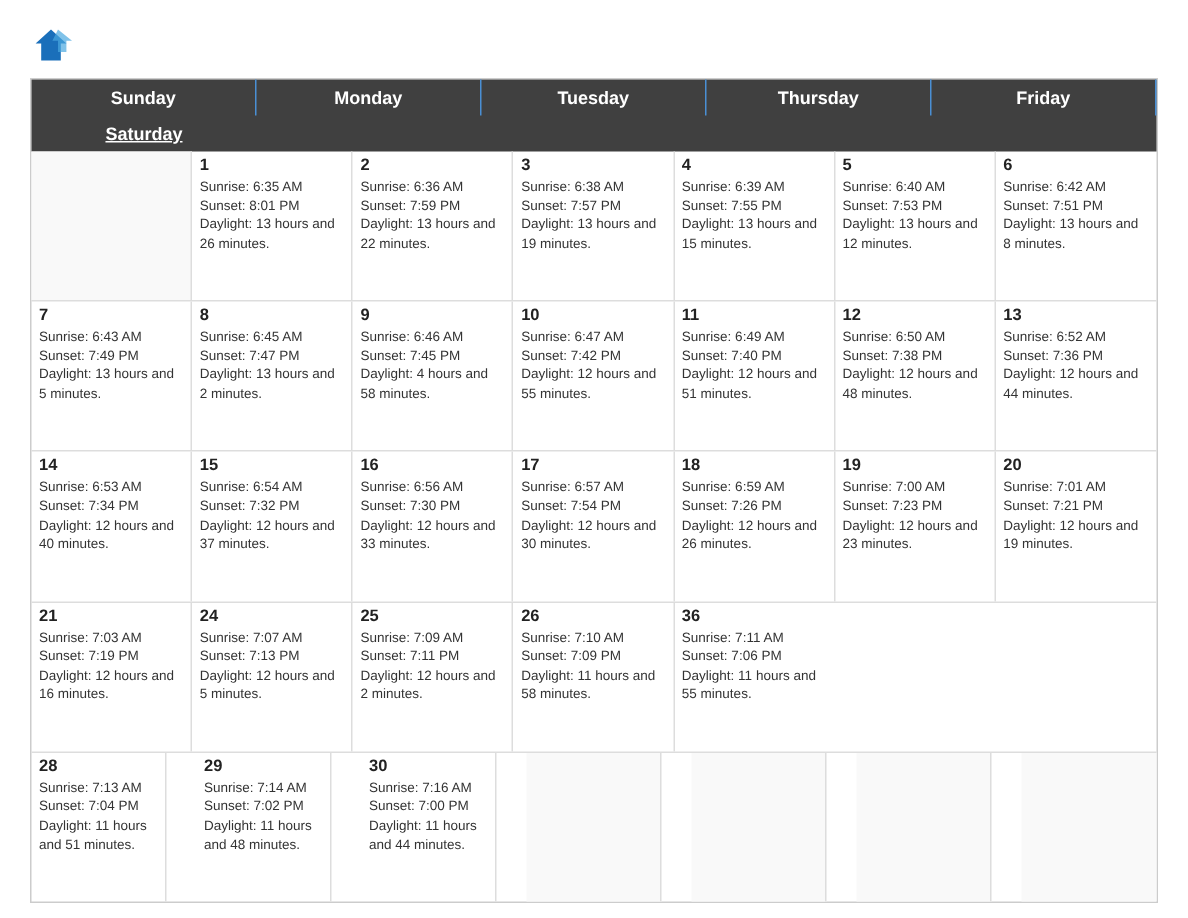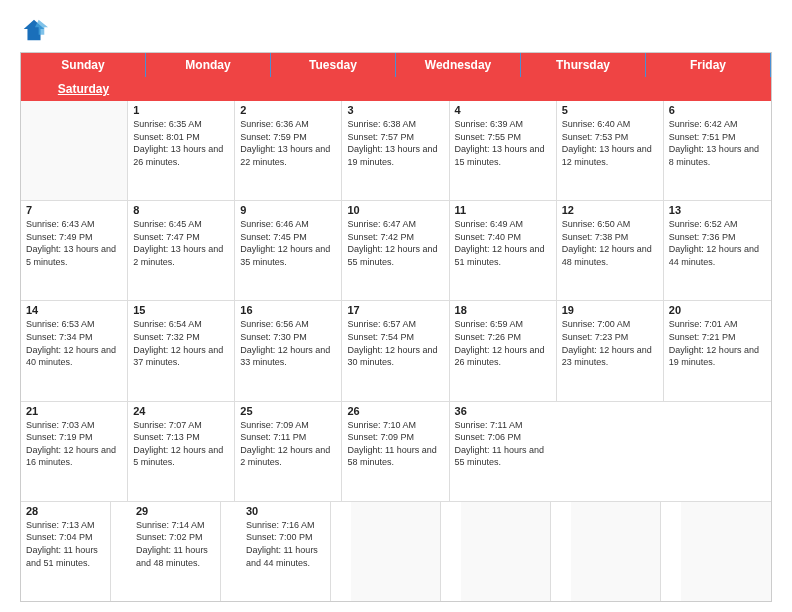--- a/index.html
+++ b/index.html
@@ -62,22 +62,22 @@
       margin-top: 2px;
     }
     .calendar {
       flex: 1;
       display: flex;
       flex-direction: column;
       border: 1px solid #ccc;
     }
     .cal-header {
       display: grid;
-      grid-template-columns: repeat(6, 1fr);
-      background: #ef4444;
+      grid-template-columns: repeat(5, 1fr);
+      background: #404040;
     }
     .cal-header-cell {
       color: #fff;
       font-size: 12px;
       font-weight: bold;
       text-align: center;
       padding: 5px 2px;
       border-right: 1px solid #4a8fd4;
     }
     .cal-header-cell:last-child { border-right: none; text-decoration: underline; }
@@ -135,21 +135,20 @@
       <div class="month-title"></div>
       <div class="subtitle"></div>
     </div>
   </div>
 
   <div class="calendar">
     <div class="cal-header">
     <div class="cal-header-cell">Sunday</div>
         <div class="cal-header-cell">Monday</div>
         <div class="cal-header-cell">Tuesday</div>
-        <div class="cal-header-cell">Wednesday</div>
         <div class="cal-header-cell">Thursday</div>
         <div class="cal-header-cell">Friday</div>
         <div class="cal-header-cell">Saturday</div>
       </div>
     <div class="cal-body">
     <div class="cal-row">
           <div class="cal-cell empty"></div>
           <div class="cal-cell">
             <div class="day-num">1</div>
             <div class="cell-line">Sunrise: 6:35 AM</div>
@@ -197,21 +196,21 @@
           <div class="cal-cell">
             <div class="day-num">8</div>
             <div class="cell-line">Sunrise: 6:45 AM</div>
             <div class="cell-line">Sunset: 7:47 PM</div>
             <div class="cell-line">Daylight: 13 hours and 2 minutes.</div>
           </div>
           <div class="cal-cell">
             <div class="day-num">9</div>
             <div class="cell-line">Sunrise: 6:46 AM</div>
             <div class="cell-line">Sunset: 7:45 PM</div>
-            <div class="cell-line">Daylight: 12 hours and 35 minutes.</div>
+            <div class="cell-line">Daylight: 4 hours and 58 minutes.</div>
           </div>
           <div class="cal-cell">
             <div class="day-num">10</div>
             <div class="cell-line">Sunrise: 6:47 AM</div>
             <div class="cell-line">Sunset: 7:42 PM</div>
             <div class="cell-line">Daylight: 12 hours and 55 minutes.</div>
           </div>
           <div class="cal-cell">
             <div class="day-num">11</div>
             <div class="cell-line">Sunrise: 6:49 AM</div>

